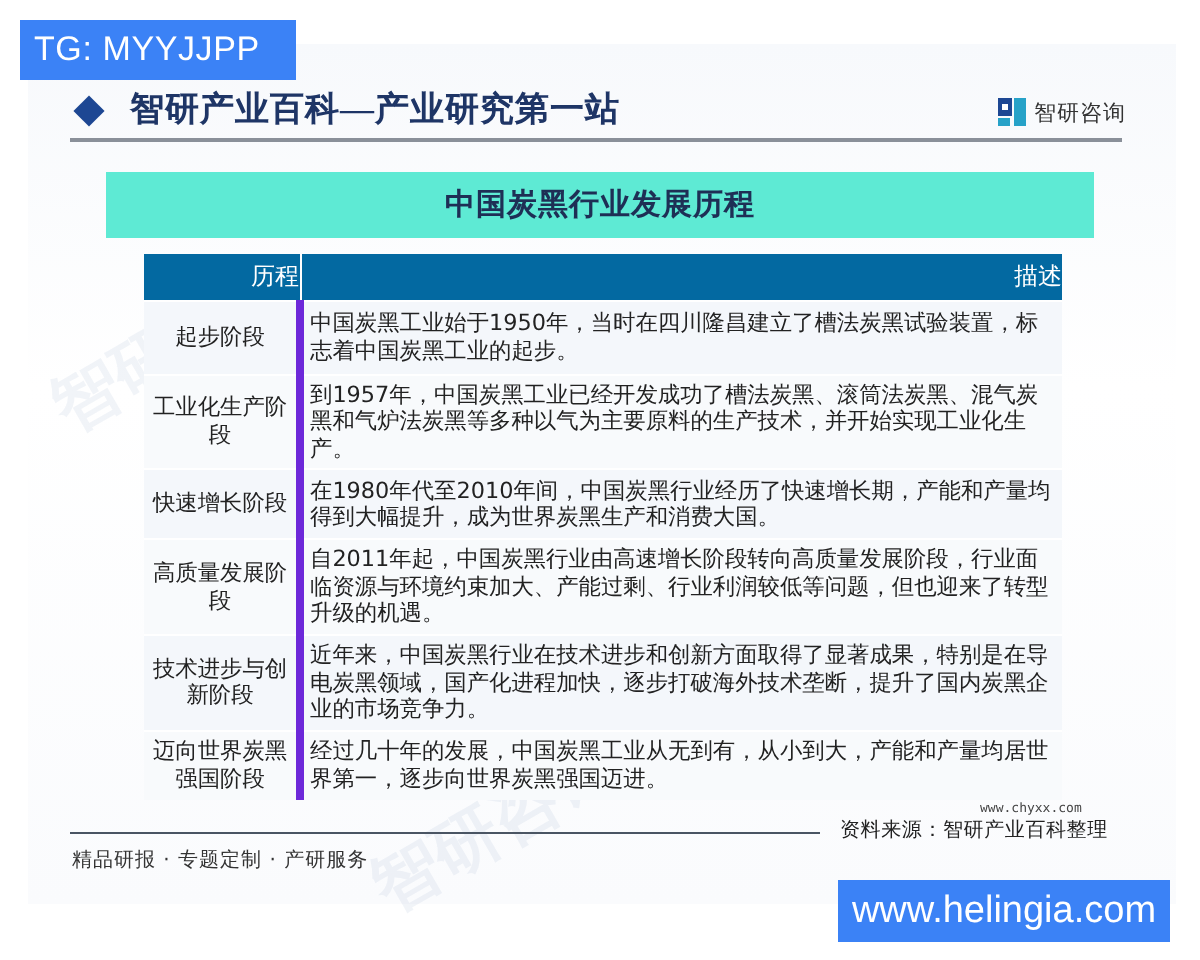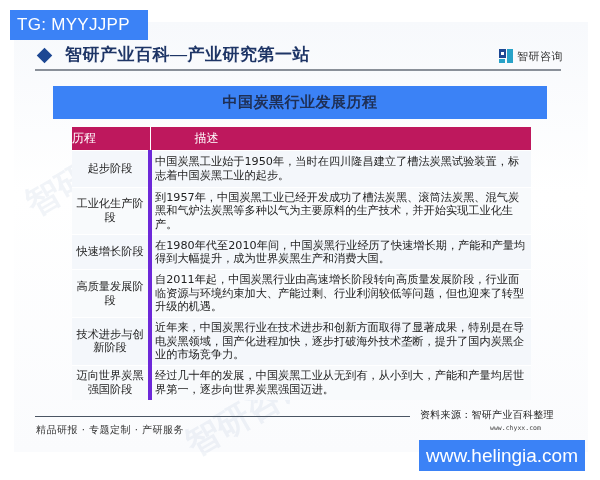--- a/index.html
+++ b/index.html
@@ -42,34 +42,34 @@
     .logo-mark .b { position: absolute; left: 0; top: 10px; width: 6px; height: 4px; background: #27a2c8; }
     .logo-mark .c { position: absolute; left: 8px; top: 0; width: 6px; height: 14px; background: #27a2c8; }
     .logo-mark .d { position: absolute; left: 2px; top: 3px; width: 3px; height: 3px; background: #fff; }
     .logo-text { font-size: 11px; color: #333; letter-spacing: 0.5px; }
     .header-rule {
       position: absolute; left: 35px; top: 69px; width: 526px; height: 2px; background: #8a9099;
     }
 
     .subtitle-band {
       position: absolute; left: 53px; top: 86px; width: 494px; height: 33px;
-      background: #3b82f6; text-align: center;
+      background: #5eead4; text-align: center;
     }
     .subtitle-text {
       font-family: "DejaVu Serif", "Liberation Serif", serif; font-weight: bold;
       font-size: 15px; line-height: 33px; color: #1e2f55; letter-spacing: 0.5px;
     }
 
     table.history {
       position: absolute; left: 72px; top: 127px; width: 459px;
       border-collapse: collapse; table-layout: fixed;
     }
     table.history th {
-      background: #be185d; color: #ffffff; font-weight: normal;
-      font-size: 12px; height: 23px; text-align: left;
+      background: #0369a1; color: #ffffff; font-weight: normal;
+      font-size: 12px; height: 23px; text-align: right;
       border-right: 1px solid #ffffff;
     }
     table.history th:last-child { border-right: none; padding-left: 44px; }
     table.history td {
       font-size: 11.2px; line-height: 13.5px; color: #222;
       border-top: 1px solid #ffffff; vertical-align: middle;
       padding: 3px 3px;
     }
     table.history td.stage {
       width: 78px; text-align: center; padding: 3px 2px;
@@ -83,21 +83,21 @@
     .footer-rule-left {
       position: absolute; left: 35px; top: 416px; width: 375px; height: 1px; background: #4a5563;
     }
     .footer-left {
       position: absolute; left: 36px; top: 423px; font-size: 10px; color: #333; letter-spacing: 0.5px;
     }
     .footer-source {
       position: absolute; left: 420px; top: 408px; font-size: 10px; color: #222; letter-spacing: 0.3px;
     }
     .footer-url {
-      position: absolute; left: 490px; top: 424px; font-family: "DejaVu Sans Mono", "Liberation Mono", monospace;
+      position: absolute; left: 490px; top: 400px; font-family: "DejaVu Sans Mono", "Liberation Mono", monospace;
       font-size: 6.5px; color: #444;
     }
 
     .web-badge {
       position: absolute; left: 419px; top: 440px; width: 166px; height: 31px;
       background: #3b82f6; color: #ffffff;
       font-family: "Liberation Sans", sans-serif; font-size: 19px;
       line-height: 31px; text-align: center;
     }
 

